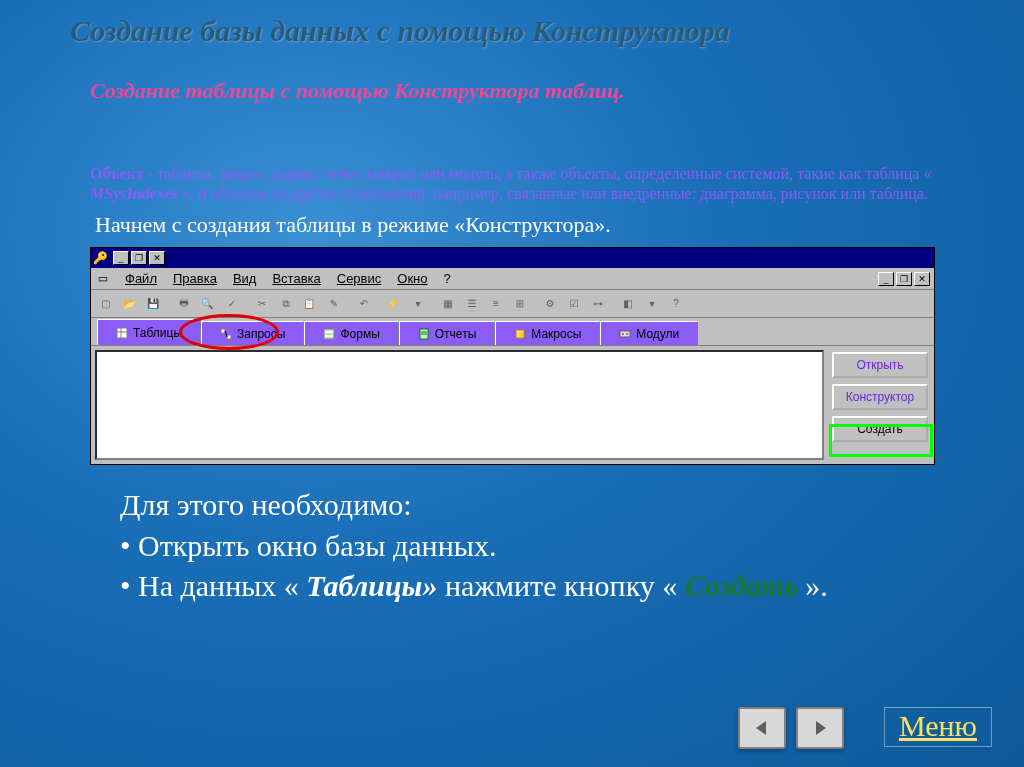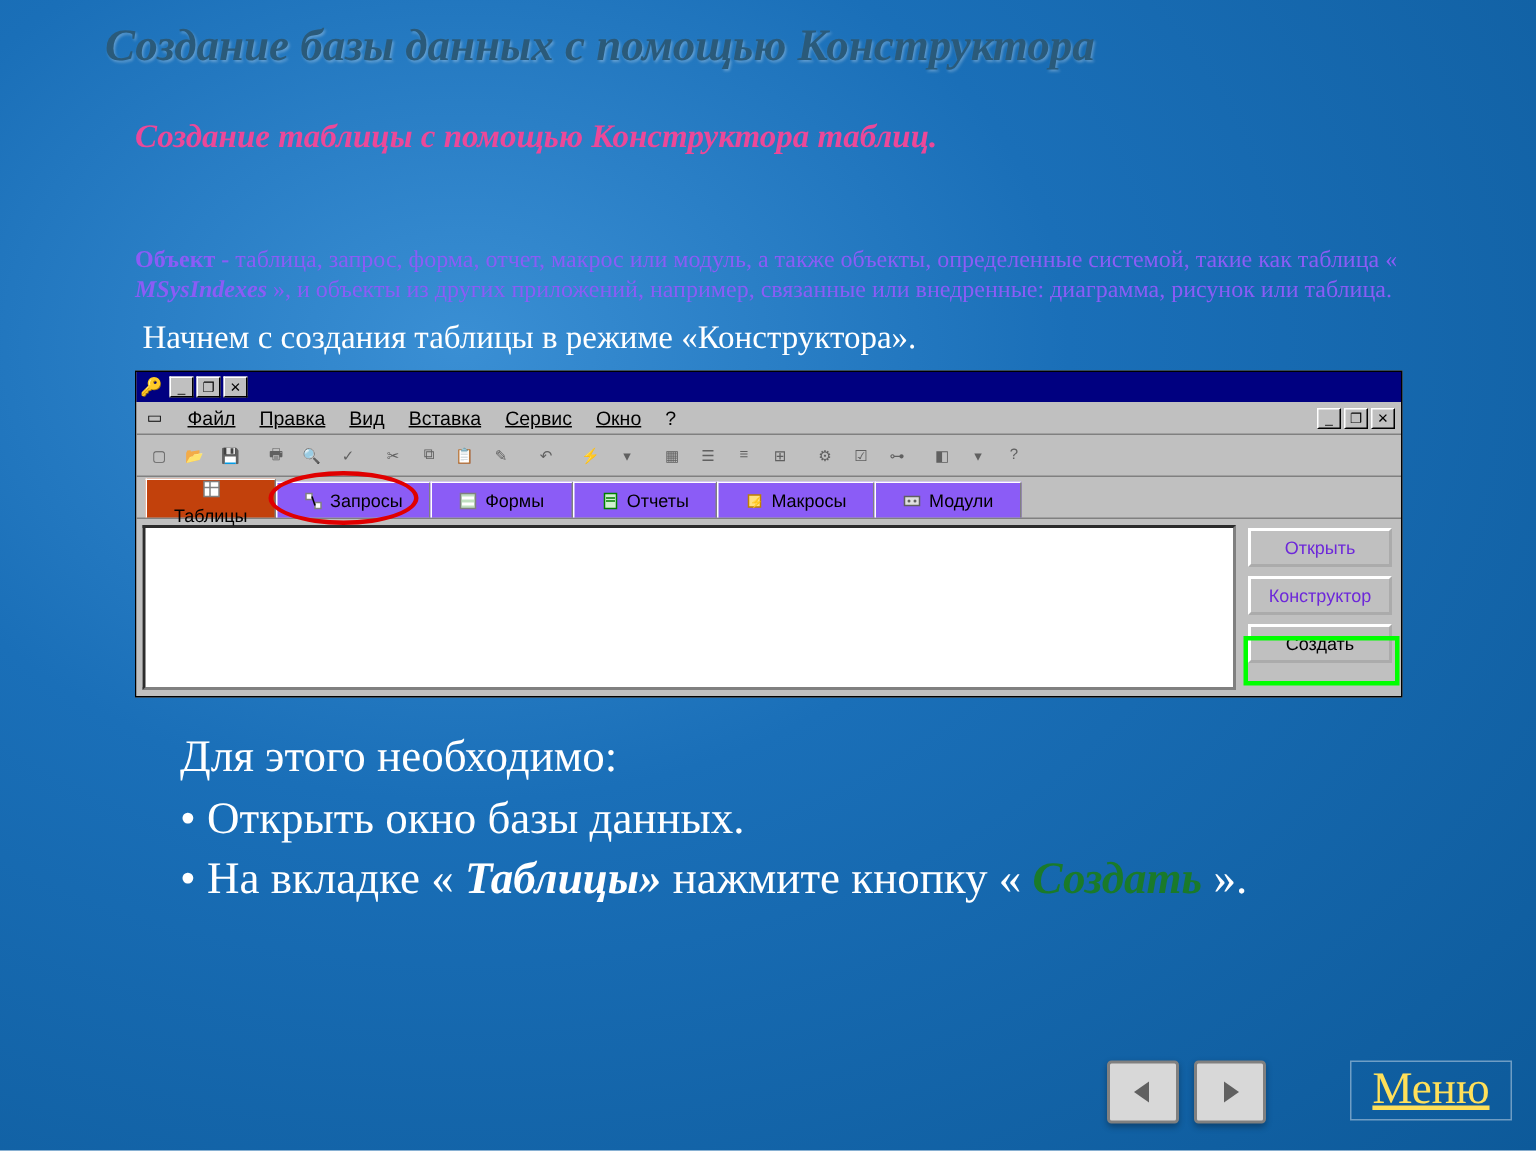--- a/index.html
+++ b/index.html
@@ -141,24 +141,23 @@
     border-bottom: none;
     display: flex;
     align-items: center;
     gap: 5px;
     font-size: 12px;
     color: #000;
     margin-right: 0px;
     position: relative;
   }
   .tab.active {
-    background: #c2410c;
+    background: #8b5cf6;
     z-index: 2;
     height: 26px;
-    flex-direction: column;
   }
   .tab-icon { width: 12px; height: 12px; display: inline-block; }
   .red-circle {
     position: absolute;
     width: 100px; height: 36px;
     border: 3px solid #e00000;
     border-radius: 50%;
     left: 88px;
     margin-top: -4px;
     pointer-events: none;
@@ -217,21 +216,21 @@
     background: #d8d8d8;
     border: 2px solid #808080;
     border-radius: 3px;
     display: flex; align-items: center; justify-content: center;
     box-shadow: 0 2px 4px rgba(0,0,0,0.3);
   }
   .nav-btn svg { width: 20px; height: 20px; }
   .menu-link {
     position: absolute;
     bottom: 20px;
-    right: 16px;
+    right: 32px;
     color: #ffe05a;
     font-size: 30px;
     text-decoration: underline;
     border: 1px solid rgba(255,255,255,0.4);
     padding: 1px 14px 3px;
   }
 </style>
 </head>
 <body>
 
@@ -372,21 +371,21 @@
     </div>
   </div>
   <div class="green-rect"></div>
 </div>
 
 <div class="footer-text">
   <div>Для этого необходимо:</div>
   <ul>
     <li>Открыть окно базы данных.</li>
     <li>
-      <span>На вкладке « </span><span class="bold-i">Таблицы»</span><span> нажмите кнопку  « </span><span class="green-i">Создать</span><span> ».</span>
+      <span>На данных « </span><span class="bold-i">Таблицы»</span><span> нажмите кнопку  « </span><span class="green-i">Создать</span><span> ».</span>
     </li>
   </ul>
 </div>
 
 <div class="nav-buttons">
   <div class="nav-btn">
     <svg viewBox="0 0 20 20">
         <polygon points="14,3 4,10 14,17" fill="#606060"></polygon>
       </svg>
   </div>

